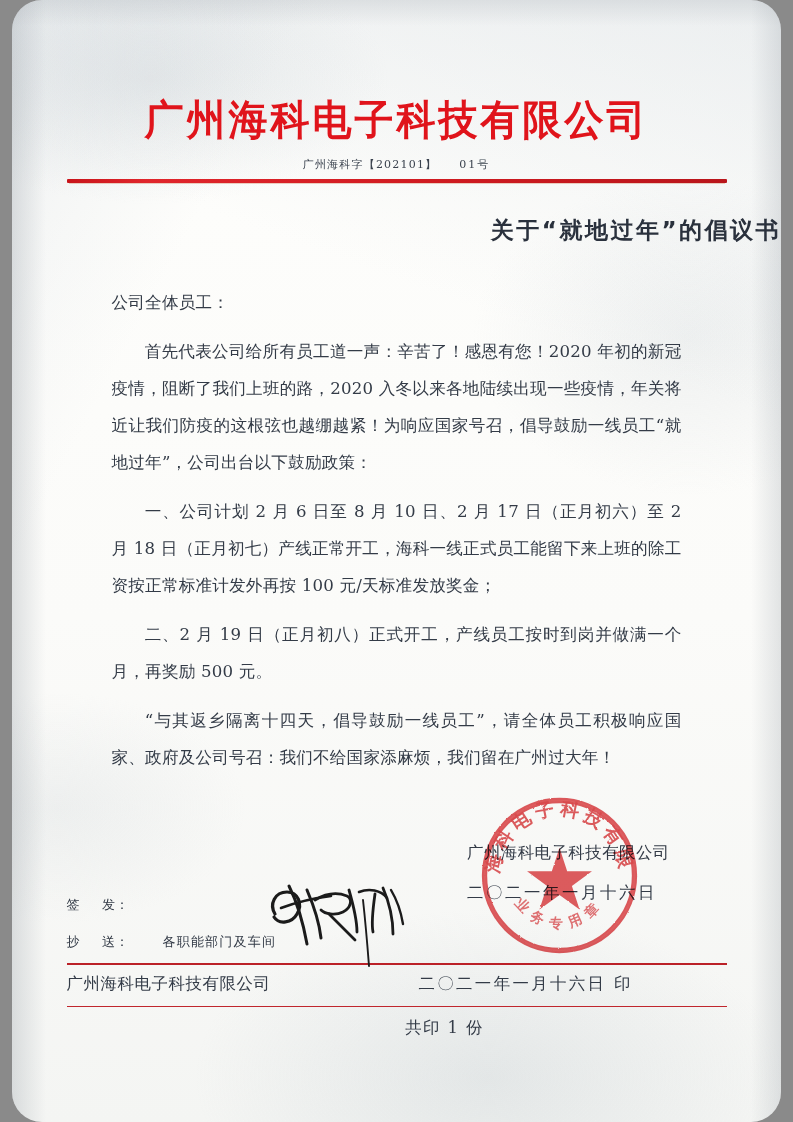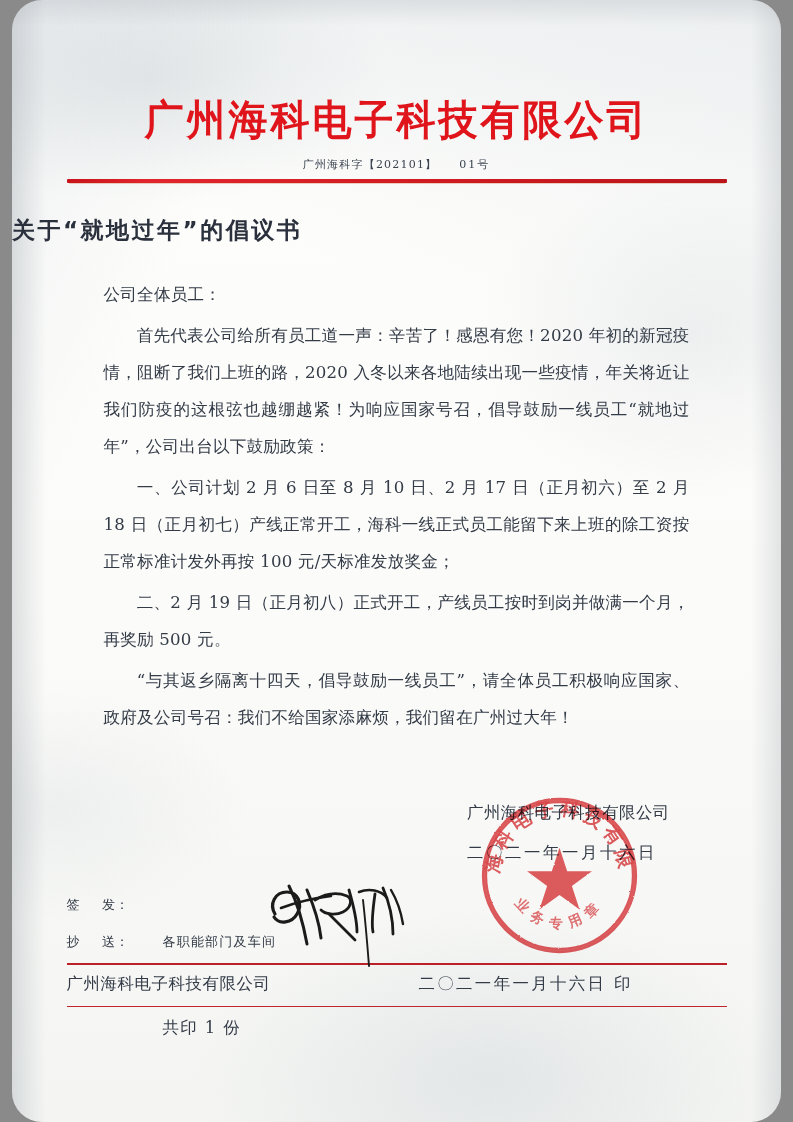--- a/index.html
+++ b/index.html
@@ -97,21 +97,21 @@
   .header-rule::after {
     content: "";
     position: absolute;
     left: 2px; right: 2px; top: 4px;
     height: 1px;
     background: rgba(214, 150, 120, 0.45);
   }
 
   
   .doc-title {
-    text-align: left;
+    text-align: right;
     margin-top: 32px;
     font-family: "DejaVu Sans", "Liberation Sans", sans-serif;
     font-weight: bold;
     font-size: 23px;
     letter-spacing: 2.5px;
     color: #2a313d;
   }
 
   
   .body-block {
@@ -121,21 +121,21 @@
     font-family: "DejaVu Serif", "Liberation Serif", serif;
     font-size: 16.6px;
     line-height: 37px;
     color: #333b47;
     letter-spacing: 0.2px;
   }
   .salutation {
     margin-bottom: 0;
   }
   .para {
-    margin: 4px;
+    margin: 12px;
     text-align: justify;
     text-justify: inter-character;
   }
   .para.indent {
     text-indent: 2em;
   }
   .para + .para {
     margin-top: 0;
   }
 
@@ -225,20 +225,21 @@
   .issuer-date {
     position: absolute;
     left: 352px;
     top: 0;
     letter-spacing: 2.4px;
     white-space: nowrap;
   }
   .copies {
     width: 660px;
     margin: 10px auto 0 auto;
+    text-align: center;
     font-family: "DejaVu Serif", "Liberation Serif", serif;
     font-size: 16.4px;
     letter-spacing: 1.4px;
     color: #333b47;
     padding-left: 96px;
     box-sizing: border-box;
   }
 
   
   .handwriting {

